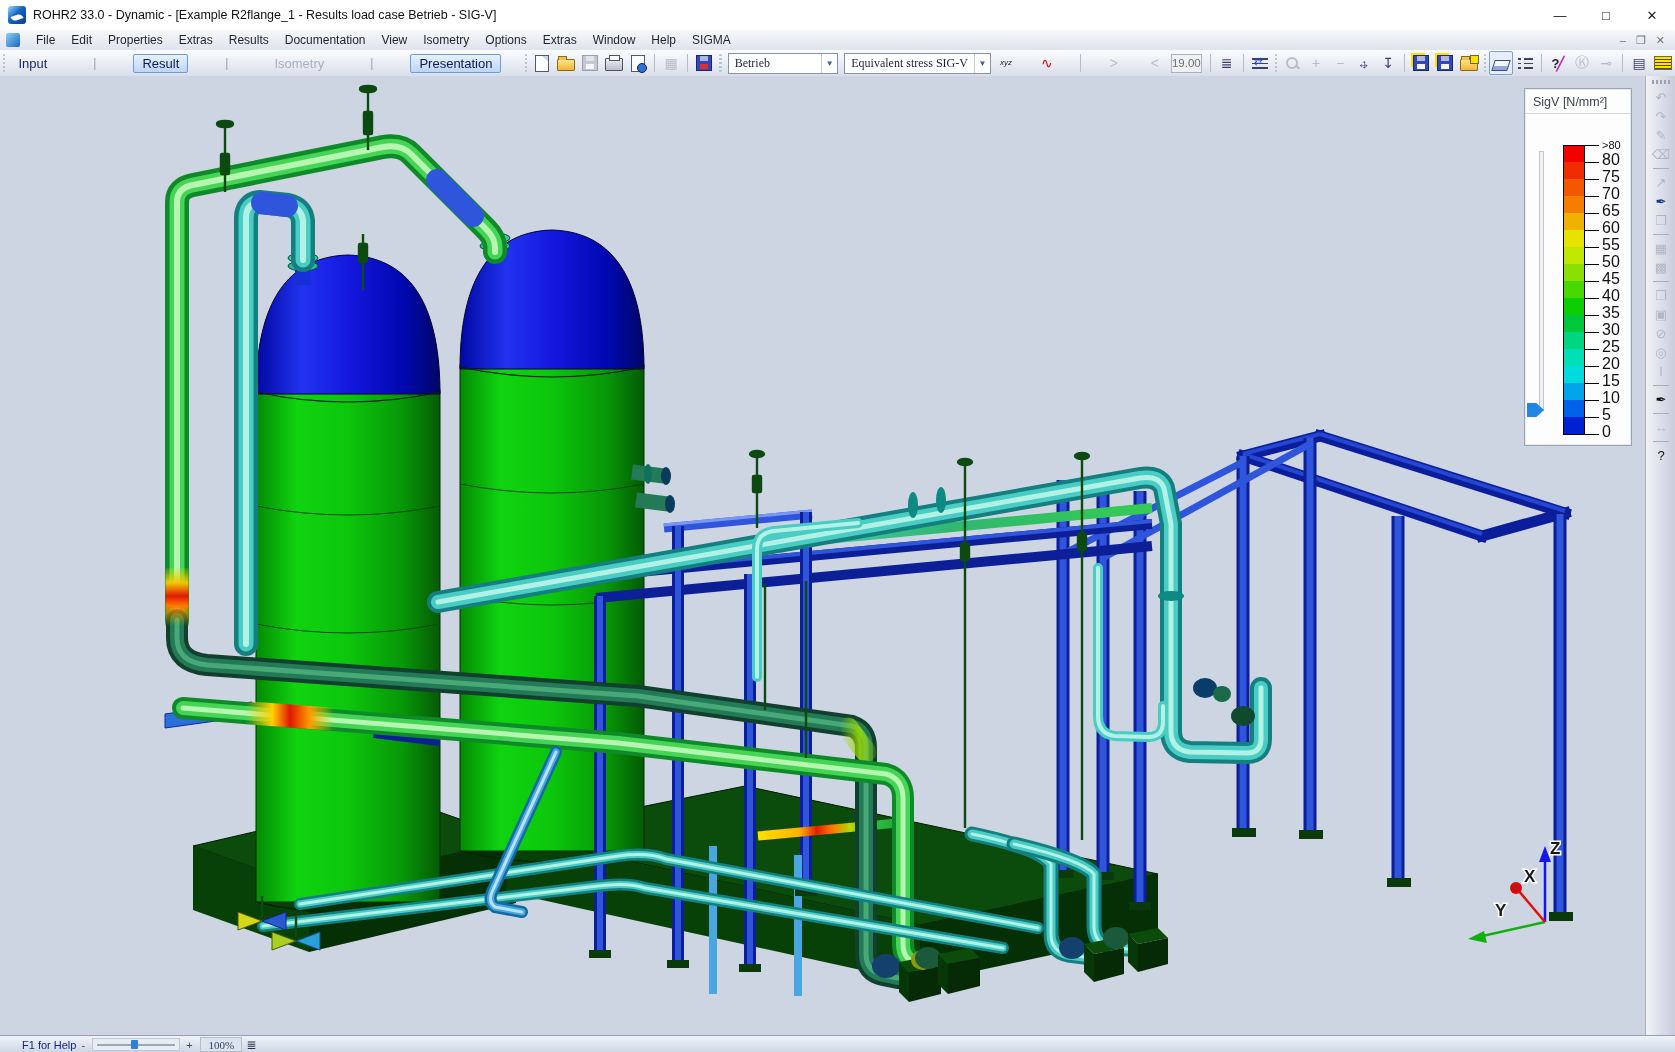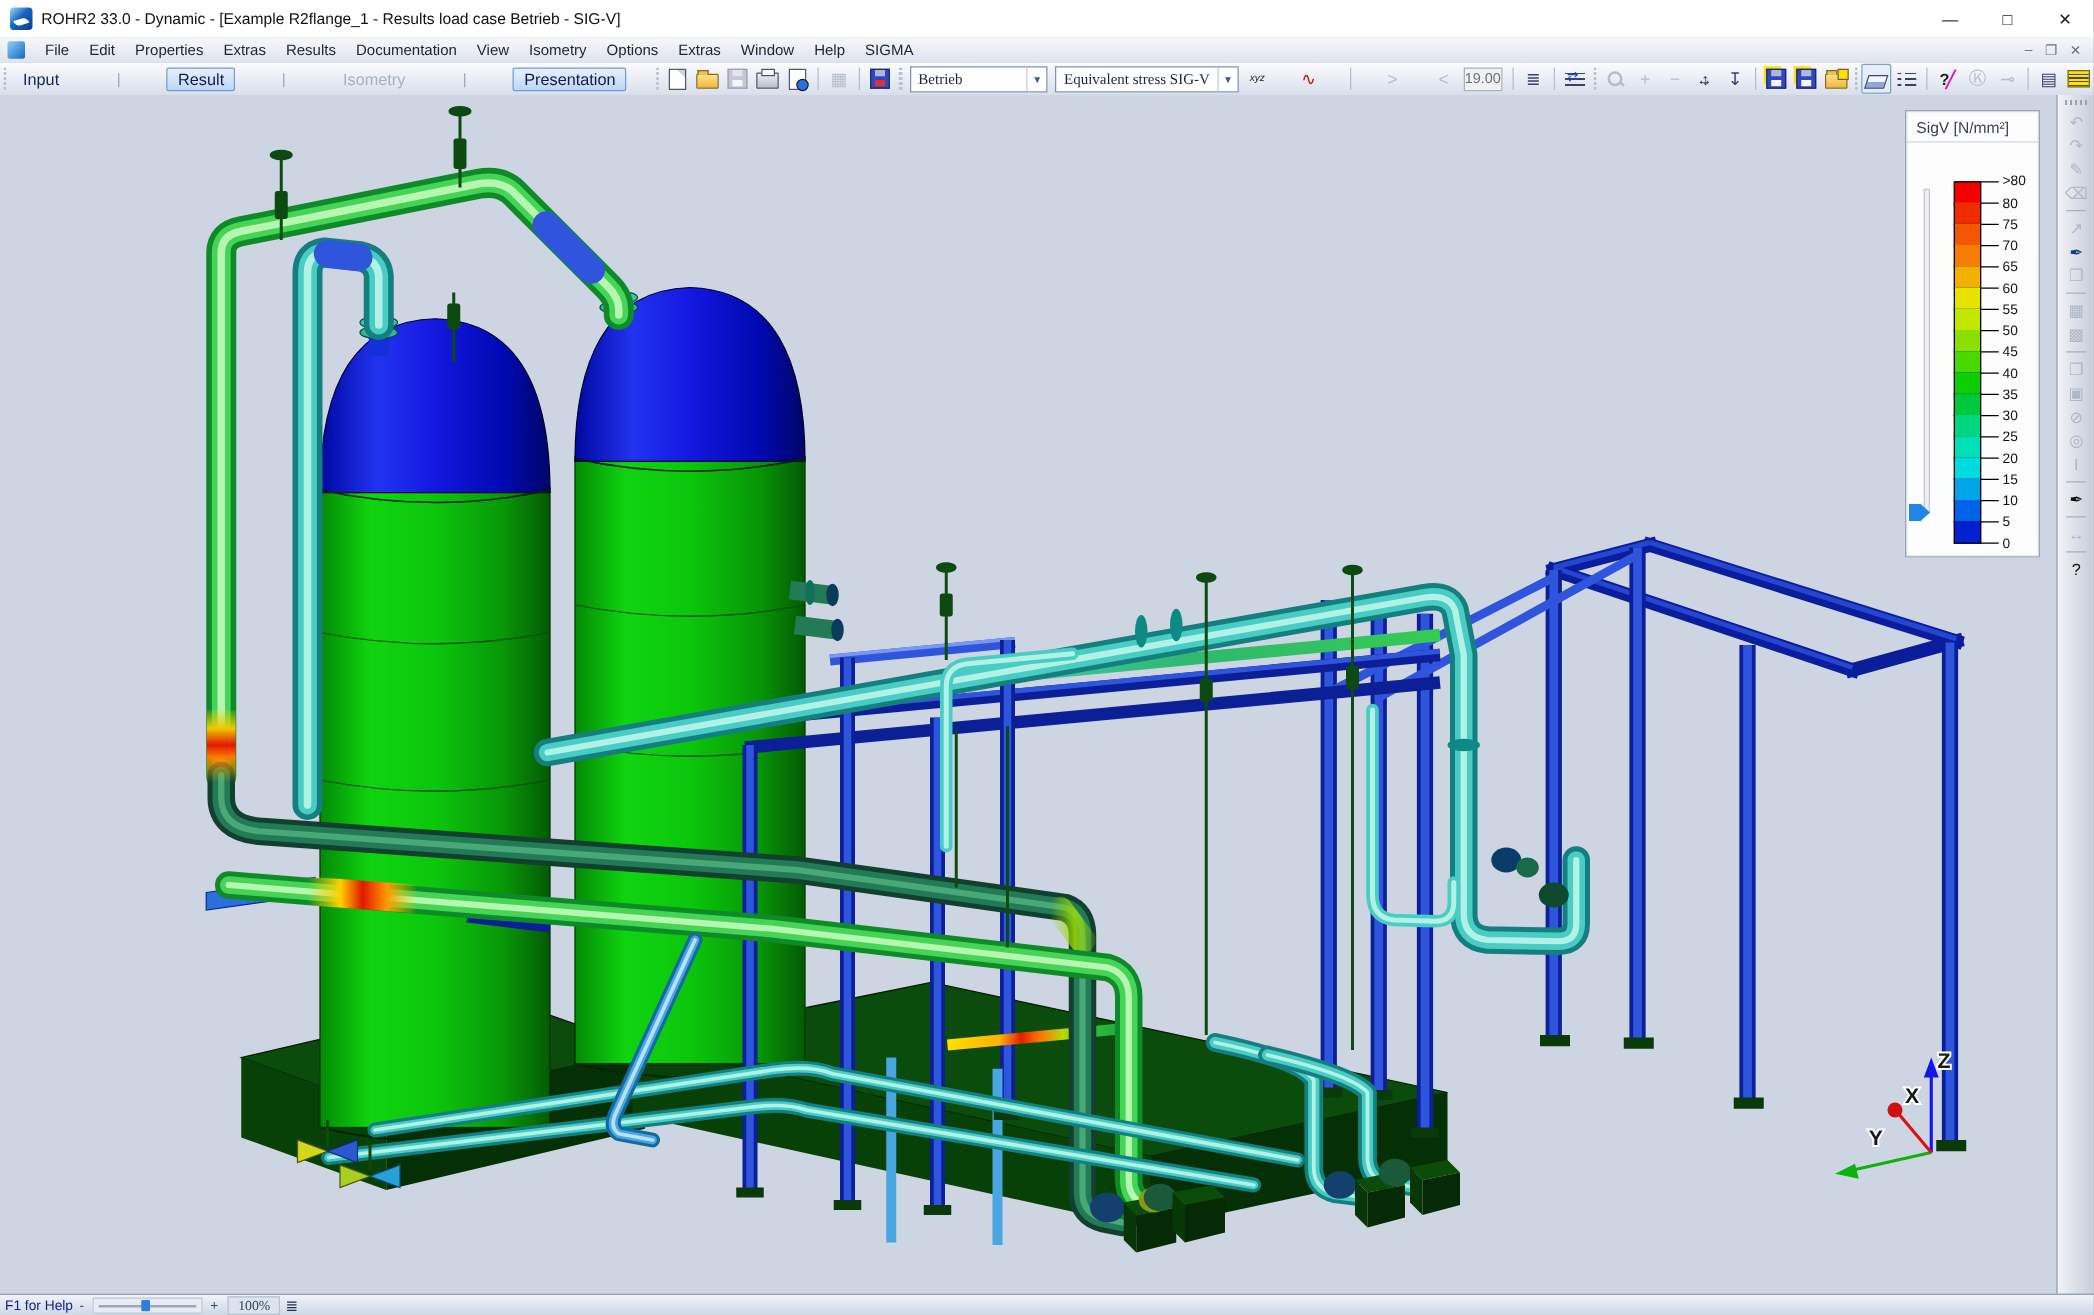--- a/index.html
+++ b/index.html
@@ -99,38 +99,38 @@
   #lg-groove{position:absolute;left:14px;top:62px;width:3px;height:258px;background:#eef0f3;
           border:1px solid #c4c8ce;}
   #lg-handle{position:absolute;left:2px;top:314px;width:17px;height:14px;background:#1f86e8;
           clip-path:polygon(0 0,55% 0,100% 50%,55% 100%,0 100%);}
   #lg-rows{position:absolute;left:38px;top:56px;}
   .lg-row{position:relative;width:66px;height:17px;}
   .lg-box{position:absolute;left:0;top:0;width:20px;height:17px;border-bottom:1px solid #000;}
   .lg-row:first-of-type .lg-box{border-top:1px solid #000;}
   .lg-box{border-left:1px solid #000;border-right:1px solid #000;}
   .lg-tick{position:absolute;left:20px;bottom:-1px;width:16px;height:1px;background:#000;}
-  .lg-label{position:absolute;left:39px;bottom:-7px;font-size:11px;color:#111;}
+  .lg-label{position:absolute;left:39px;bottom:-7px;font-size:16px;color:#111;}
   #lg-top-label{position:absolute;left:77px;top:50px;font-size:11px;color:#111;}
   #lg-top-tick{position:absolute;left:58px;top:56px;width:16px;height:1px;background:#000;}
   
   #sidebar{position:absolute;left:1645px;top:76px;width:30px;height:959px;
            background:linear-gradient(90deg,#f2f3f7,#c6cbd8);border-left:1px solid #aab2c2;}
   .sb-cell{width:30px;height:19px;display:flex;align-items:center;justify-content:center;
            font-size:13px;color:#3a4266;}
   .sb-cell.dis{color:#b0b6c4;}
   .sb-cell.sep{height:9px;}
   .sb-cell.sep i{display:block;width:16px;height:1px;background:#a8b0c0;}
   .sb-grip{width:18px;height:4px;margin:4px auto;
            background:repeating-linear-gradient(90deg,#9aa2b4 0 2px,transparent 2px 4px);}
   
   #statusbar{position:absolute;left:0;top:1035px;width:1675px;height:17px;
              background:linear-gradient(#f0f3f8,#ccd6e4);border-top:1px solid #94a2b6;
              display:flex;align-items:center;font-size:11px;}
-  #sb-help{color:#13238c;padding-left:4px;}
+  #sb-help{color:#13238c;padding-left:22px;}
   #sb-msg{width:472px;margin-left:auto;height:13px;border:1px solid #b6c0cc;background:#dbe3ee;
           color:#5c6e92;display:flex;align-items:center;justify-content:center;white-space:nowrap;}
   #sb-zoomout,#sb-zoomin{width:14px;text-align:center;color:#3a4a66;}
   #sb-slider{width:86px;height:11px;position:relative;margin:0 2px;background:#e8edf4;border:1px solid #c0c8d4;}
   #sb-slider .groove{position:absolute;left:4px;right:4px;top:5px;height:2px;background:#9aa8bc;}
   #sb-slider .handle{position:absolute;left:38px;top:1px;width:7px;height:9px;background:#2f7fe0;border-radius:1px;}
   #sb-zoom{width:40px;height:13px;border:1px solid #b6c0cc;background:#dbe3ee;color:#33415e;
            display:flex;align-items:center;justify-content:center;margin:0 4px;font-family:Liberation Serif, serif;}
   #sb-listicon{color:#22304e;font-size:12px;margin-right:14px;}
   #sb-msg-wrap{display:flex;align-items:center;flex:1;}

